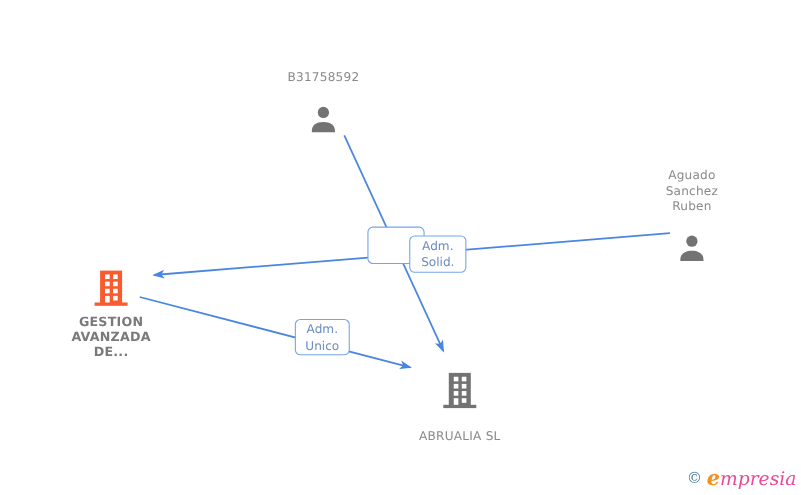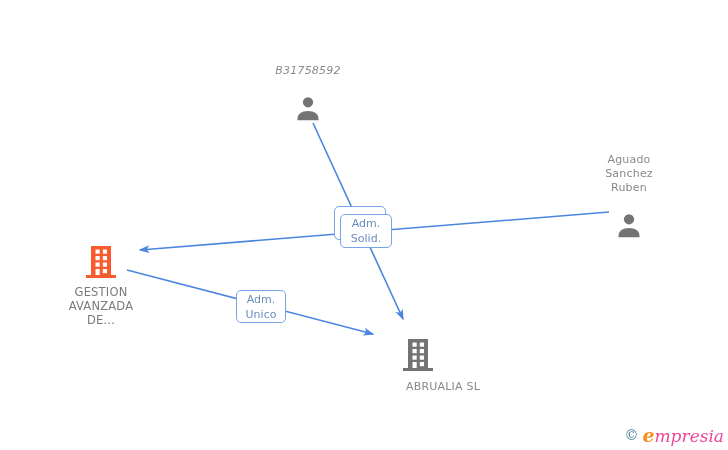--- a/index.html
+++ b/index.html
@@ -11,32 +11,33 @@
     font-family:"DejaVu Sans","Liberation Sans",sans-serif;
   }
   .edges-layer{position:absolute;left:0;top:0;z-index:1;}
   .node{position:absolute;z-index:3;text-align:center;cursor:pointer;}
   .node .icon{display:block;margin:0 auto;}
   .node-label{
     font-size:11px;line-height:14px;color:#8a8a8a;
     white-space:pre-line;letter-spacing:0.2px;
   }
   .node-label.above{margin-bottom:16px;}
-  .node-label.bold{font-weight:normal;color:#7a7a7a;font-size:11.5px;}
+  .node-label.bold{font-weight:bold;color:#7a7a7a;font-size:11.5px;}
   .edge-label{
     position:absolute;z-index:2;
     box-sizing:border-box;
     background:#ffffff;
     border:1.5px solid #76a5e8;
     border-radius:5px;
     color:#6b8cbe;
     font-size:11px;line-height:14.5px;
     text-align:center;
     white-space:pre-line;
     padding-top:2px;
+    margin-left:32px;
   }
   .edge-label-back{
     position:absolute;z-index:1;
     box-sizing:border-box;
     background:#ffffff;
     border:1.5px solid #76a5e8;
     border-radius:5px;
   }
   .watermark{
     position:absolute;right:4px;bottom:4px;z-index:4;
@@ -57,21 +58,21 @@
     <defs>
       <marker id="arrow" viewBox="0 0 12 9" markerWidth="12" markerHeight="9" refX="10" refY="4.5" orient="auto" markerUnits="userSpaceOnUse">
         <path d="M0.5,0.5 L11.5,4.5 L0.5,8.5 L3.2,4.5 Z" fill="#4a86e0"></path>
       </marker>
     </defs>
     <line x1="313" y1="123" x2="403" y2="319" stroke="#4a86e0" stroke-width="1.6" marker-end="url(#arrow)"></line>
     <line x1="609" y1="212" x2="140" y2="250" stroke="#4a86e0" stroke-width="1.6" marker-end="url(#arrow)"></line>
     <line x1="127" y1="270" x2="373" y2="334" stroke="#4a86e0" stroke-width="1.6" marker-end="url(#arrow)"></line>
   </svg>
 
-  <div class="node" style="left:248px;top:64px;width:120px;font-style:italic;">
+  <div class="node" style="left:234px;top:64px;width:120px;">
     <div class="node-label above">B31758592</div>
     <svg class="icon" width="30" height="30" viewBox="0 0 24 24">
       <circle cx="12" cy="6.6" r="4.1" fill="#737373"></circle>
       <path d="M3.6,21 v-1.2 c0,-3.9 3.4,-6.3 8.4,-6.3 s8.4,2.4 8.4,6.3 V21 Z" fill="#737373"></path>
     </svg>
   </div>
 
   <div class="node" style="left:569px;top:153px;width:120px;">
     <div class="node-label above">Aguado
 Sanchez
@@ -114,21 +115,21 @@
         <rect x="12.5" y="5.5" width="4.2" height="4.2"></rect>
         <rect x="19.8" y="5.5" width="4.2" height="4.2"></rect>
         <rect x="12.5" y="12" width="4.2" height="4.2"></rect>
         <rect x="19.8" y="12" width="4.2" height="4.2"></rect>
         <rect x="12.5" y="18.5" width="4.2" height="4.2"></rect>
         <rect x="19.8" y="18.5" width="4.2" height="4.2"></rect>
         <rect x="12.5" y="25" width="4.2" height="6"></rect>
         <rect x="19.8" y="25" width="4.2" height="4.2"></rect>
       </g>
     </svg>
-    <div class="node-label" style="margin-top:7px;text-align:right;">ABRUALIA SL</div>
+    <div class="node-label" style="margin-top:17px;">ABRUALIA SL</div>
   </div>
 
   <div class="edge-label-back" style="left:334px;top:206px;width:52px;height:34px;"></div>
   <div class="edge-label" style="left:340px;top:214px;width:52px;height:34px;">Adm.
 Solid.</div>
 
   <div class="edge-label" style="left:236px;top:290px;width:50px;height:33px;">Adm.
 Unico</div>
 
   <div class="watermark">

